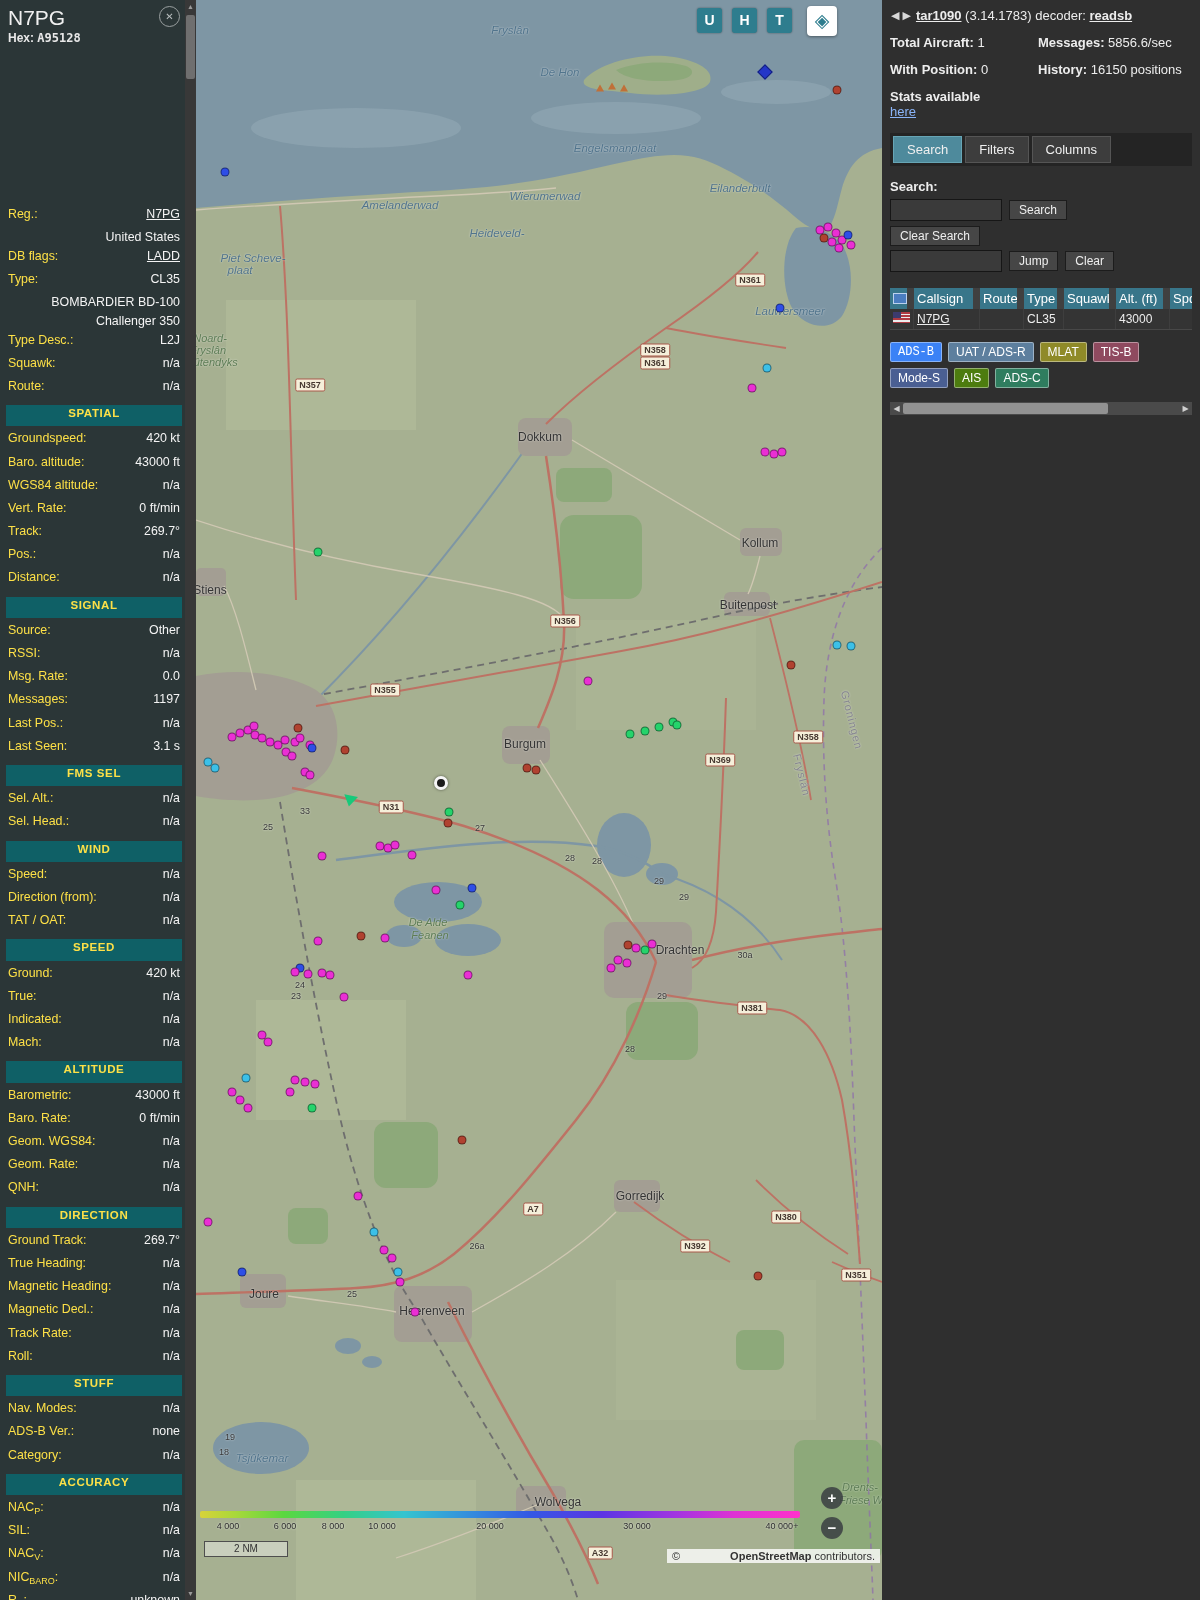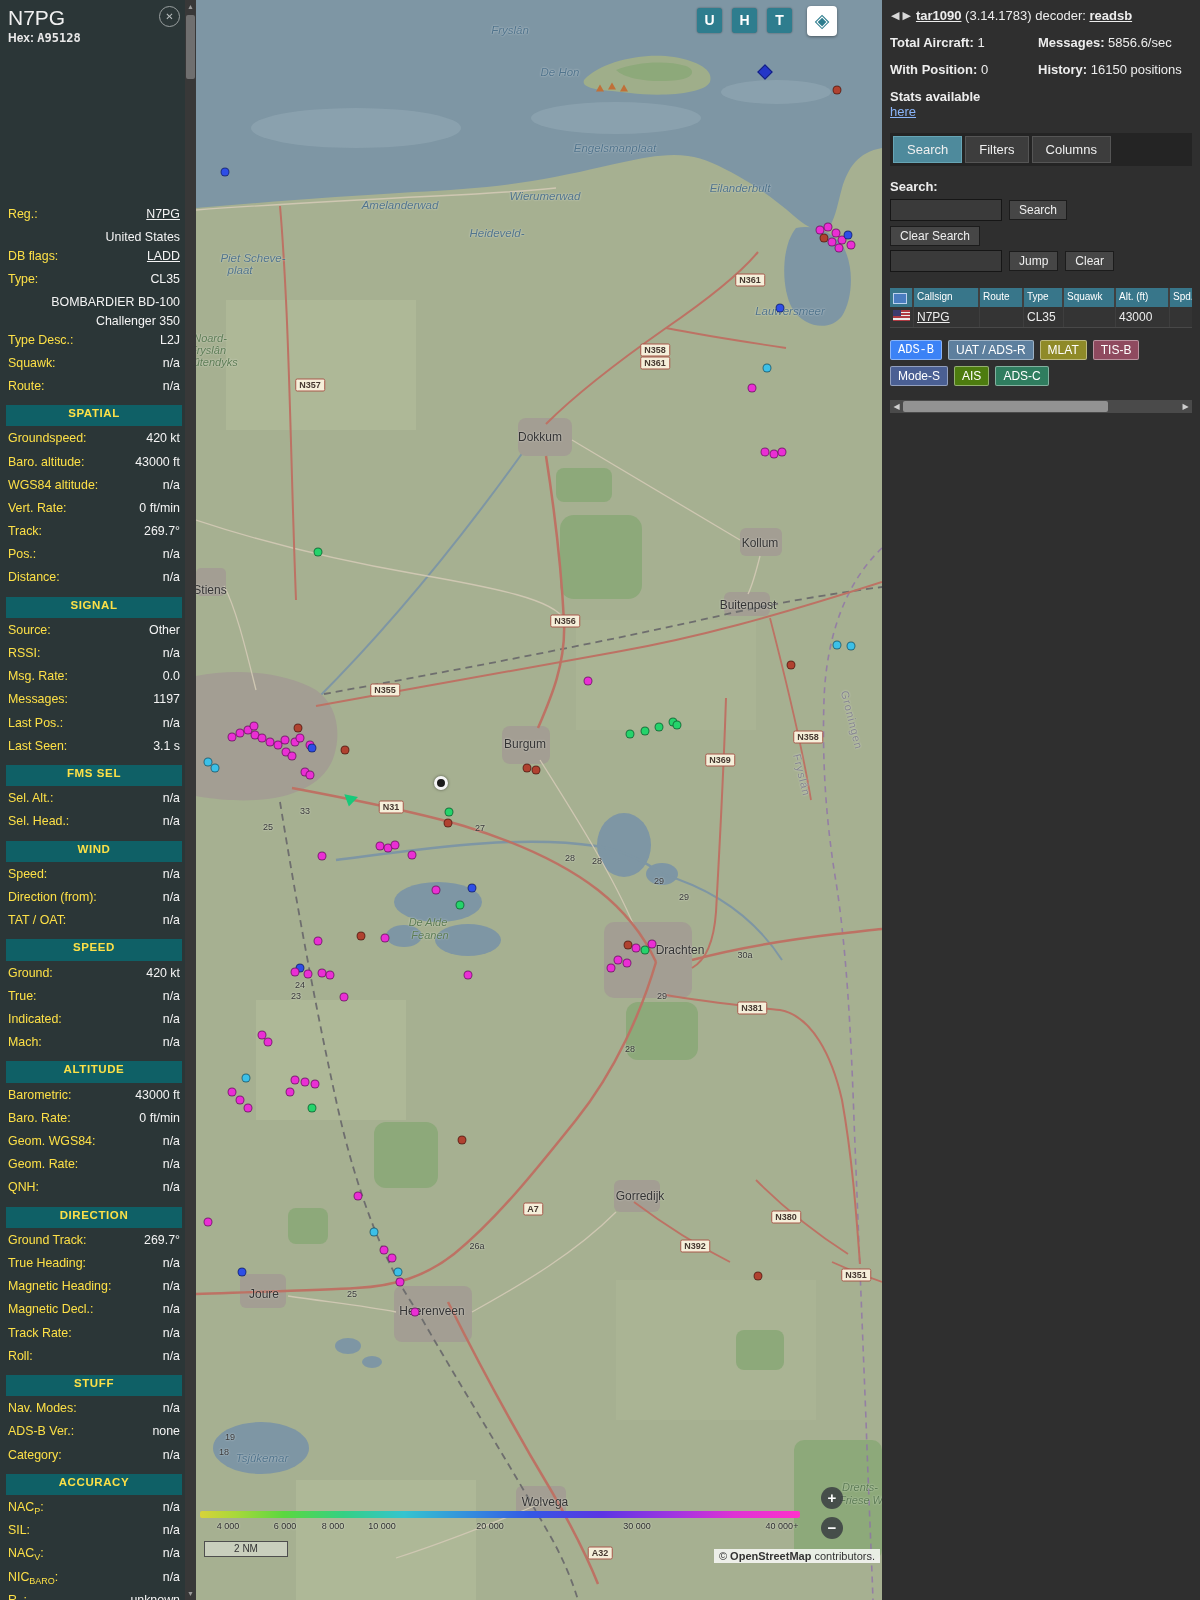--- a/index.html
+++ b/index.html
@@ -63,21 +63,21 @@
   .legend-bar{position:absolute;left:4px;top:1511px;width:600px;height:7px;border-radius:2px;
      background:linear-gradient(90deg,#d8d23a 0%,#a8d83a 6%,#5ad840 14%,#34d084 24%,#34c4cf 34%,
                 #3492dc 44%,#3458e4 55%,#5c34e4 67%,#a034e0 79%,#de32d4 89%,#ff30cc 100%);}
   .legend-labels{position:absolute;left:0;top:1521px;width:686px;height:12px;}
   .leglab{position:absolute;top:0;transform:translateX(-50%);font-size:9px;color:#2c2c2c;
           text-shadow:0 0 2px rgba(255,255,255,.8);white-space:nowrap;}
   .scalebox{position:absolute;left:8px;top:1541px;width:82px;height:14px;background:rgba(255,255,255,.4);
             border:1px solid #4e4e4e;font-size:10px;color:#333;text-align:center;line-height:14px;}
   .attribution{position:absolute;right:2px;top:1549px;background:rgba(255,255,255,.8);font-size:11px;
                color:#333;padding:1px 5px;white-space:nowrap;}
-  .attribution .osm-link{font-weight:bold;cursor:pointer;}
+  .attribution .osm-link{font-weight:bold;cursor:pointer;margin-left:47px;}
   .zoombtn{position:absolute;left:625px;width:22px;height:22px;border-radius:50%;background:rgba(58,62,66,.85);
            color:#fff;font-size:15px;font-weight:bold;text-align:center;line-height:21px;cursor:pointer;}
   .zoom-in{top:1487px;}.zoom-out{top:1517px;}
 
   
   .rpanel{position:relative;width:318px;height:1600px;background:#2f2f2f;color:#ededed;
           box-sizing:border-box;padding:8px 8px;font-size:13px;flex:none;}
   .rp-top{display:flex;align-items:center;gap:1px;}
   .rp-arrow{color:#d8d8d8;font-size:11px;cursor:pointer;padding:0 1px;}
   .rp-title{margin-left:3px;white-space:nowrap;}
@@ -90,21 +90,21 @@
   .tab{padding:5px 13px;background:#3d3d3d;border:1px solid #555;color:#efefef;font-size:13px;cursor:pointer;}
   .tab.active{background:#4e8a9c;border-color:#67a5b5;}
   .fld-label{font-weight:bold;margin-top:12px;line-height:17px;}
   .inrow{margin-top:4px;display:flex;align-items:center;}
   .tinput{background:#3a3a3a;border:1px solid #161616;color:#eee;height:18px;width:106px;font-size:12px;}
   .pbtn{background:#464646;border:1px solid #1c1c1c;color:#eee;font-size:12px;padding:2px 9px;margin-left:7px;
         cursor:pointer;font-family:"Liberation Sans",sans-serif;}
   .pbtn.solo{margin-left:0;margin-top:5px;}
   .actable{margin-top:16px;width:100%;overflow:hidden;}
   .thead{display:flex;background:#38768a;width:330px;}
-  .th{box-sizing:border-box;padding:3px 3px;font-size:10px;color:#fff;border-right:2px solid #404040;
+  .th{box-sizing:border-box;padding:3px 3px;font-size:13px;color:#fff;border-right:7px solid #404040;
       white-space:nowrap;overflow:hidden;cursor:pointer;}
   .th.iconcell{width:24px;}
   .hdr-icon{width:12px;height:9px;background:#4a7dc0;border:1px solid #bcd2ee;margin-top:2px;}
   .trow{display:flex;background:#343434;border-bottom:1px solid #484848;width:330px;}
   .td{box-sizing:border-box;padding:3px 3px;font-size:12px;border-right:1px solid #3e3e3e;
       white-space:nowrap;overflow:hidden;}
   .td.lnk{text-decoration:underline;cursor:pointer;}
   .usflag{width:17px;height:11px;position:relative;
           background:repeating-linear-gradient(180deg,#b03a42 0 1.6px,#ececec 1.6px 3.2px);}
   .usflag:after{content:"";position:absolute;left:0;top:0;width:8px;height:6px;background:#3c3b6e;}
@@ -564,21 +564,21 @@
         <div class="mlabel area" style="left: 668px; top: 1500px;">Friese Wo</div>
         <div class="mlabel" style="left: 344px; top: 437px;">Dokkum</div>
         <div class="mlabel" style="left: 564px; top: 543px;">Kollum</div>
         <div class="mlabel" style="left: 552px; top: 605px;">Buitenpost</div>
         <div class="mlabel" style="left: 14px; top: 590px;">Stiens</div>
         <div class="mlabel" style="left: 329px; top: 744px;">Burgum</div>
         <div class="mlabel" style="left: 484px; top: 950px;">Drachten</div>
         <div class="mlabel" style="left: 444px; top: 1196px;">Gorredijk</div>
         <div class="mlabel" style="left: 68px; top: 1294px;">Joure</div>
         <div class="mlabel" style="left: 236px; top: 1311px;">Heerenveen</div>
-        <div class="mlabel" style="left: 349px; top: 1502px;">Wolvega</div>
+        <div class="mlabel" style="left: 362px; top: 1502px;">Wolvega</div>
         <div class="mlabel prov" style="left: 606px; top: 775px;">Fryslân</div>
         <div class="mlabel prov" style="left: 656px; top: 720px;">Groningen</div>
       </div>
     <div class="layer">
 
     <div class="exnum" style="left: 72px; top: 827px;">25</div>
         <div class="exnum" style="left: 109px; top: 811px;">33</div>
         <div class="exnum" style="left: 284px; top: 828px;">27</div>
         <div class="exnum" style="left: 374px; top: 858px;">28</div>
         <div class="exnum" style="left: 401px; top: 861px;">28</div>

